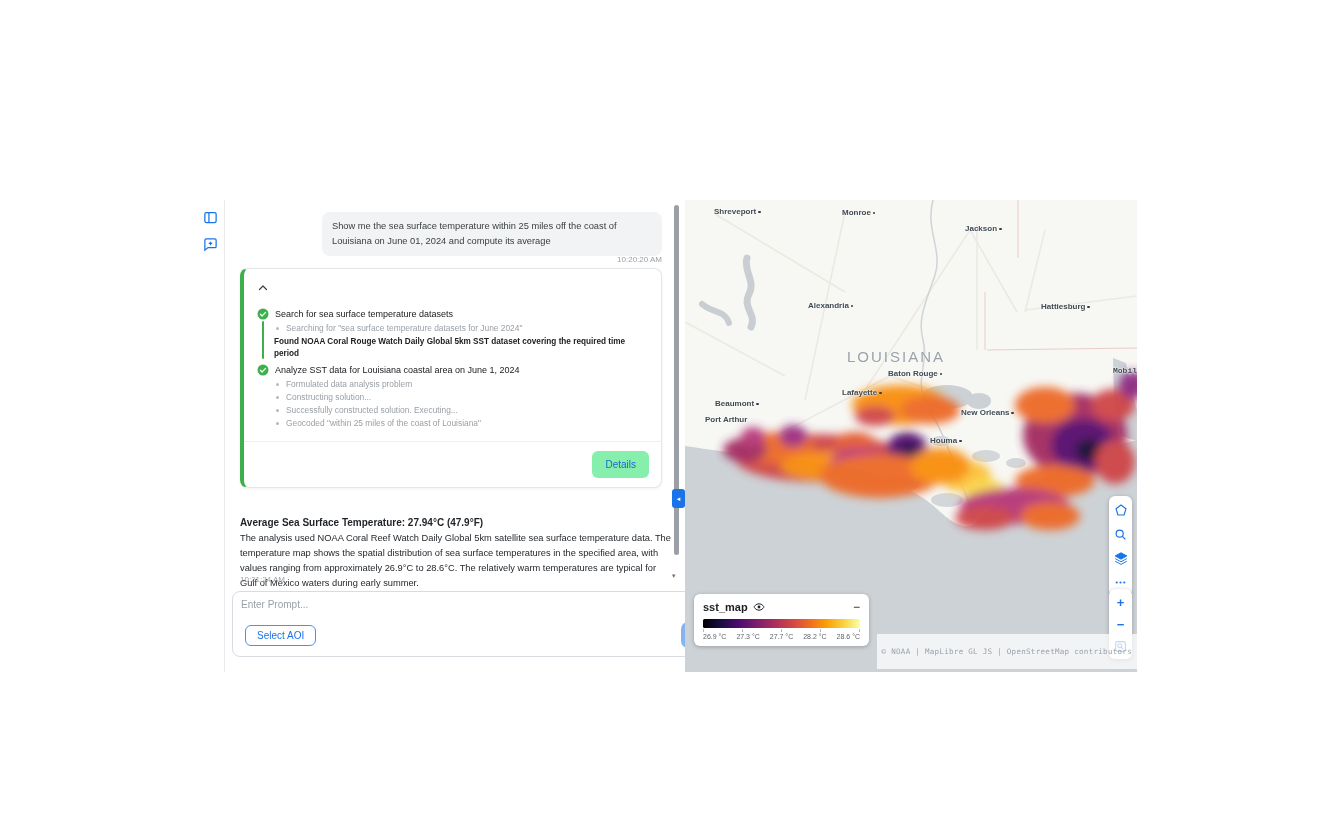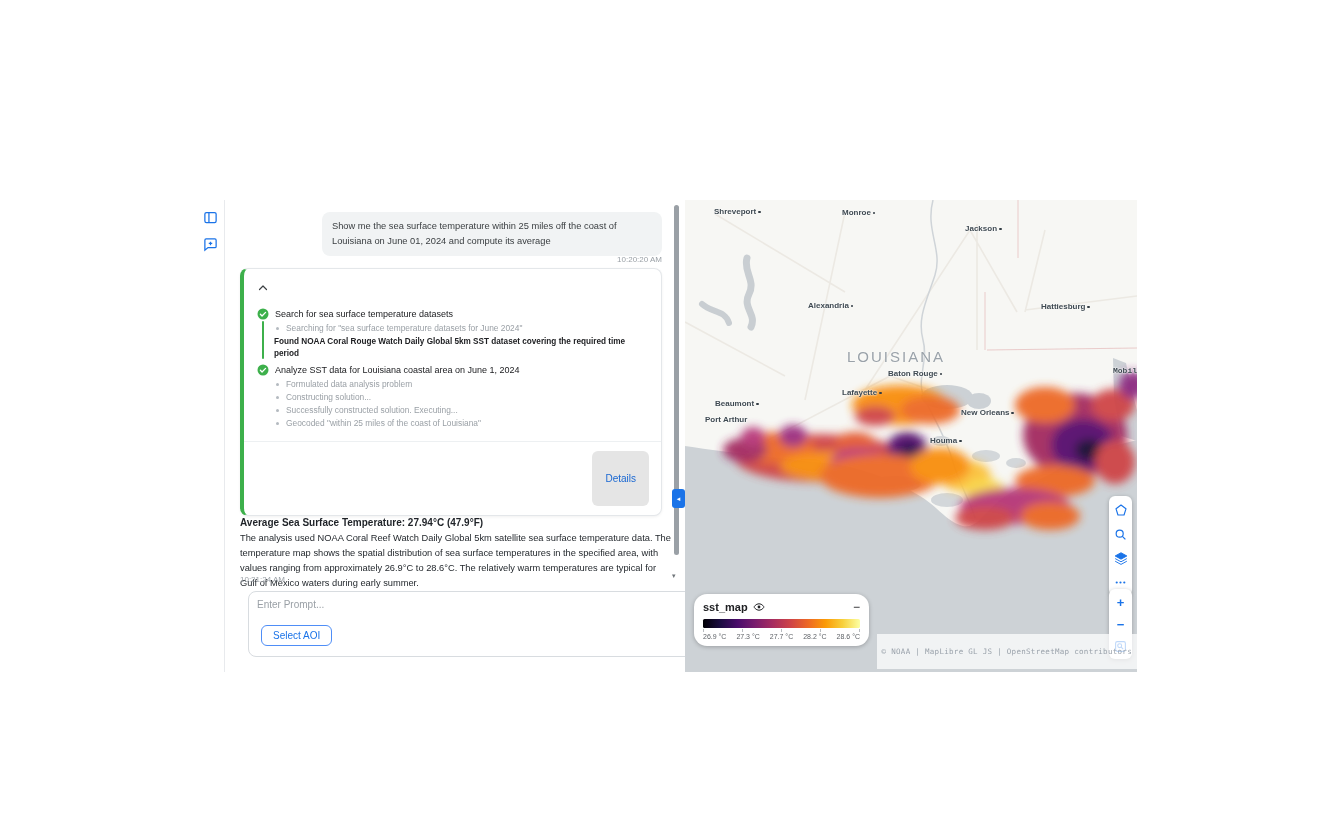--- a/index.html
+++ b/index.html
@@ -25,46 +25,46 @@
   .card-head{display:flex;align-items:center;justify-content:space-between;padding:13px 14px 9px 13px;}
   .card-title{font-size:12.3px;font-weight:bold;color:#1f2328;white-space:nowrap;}
   .steps{position:relative;padding:2px 14px 10px 13px;}
   .connector{position:absolute;left:18px;top:18px;height:38px;width:2px;background:#3db04b;border-radius:1px;}
   .step{display:flex;align-items:flex-start;margin:3px 0;gap:6px;}
   .step .ctext{font-size:9px;color:#202124;padding-top:1px;}
   .step.bullet{margin-left:19px;color:#9aa0a6;font-size:8.4px;gap:7px;}
   .bdot{width:3px;height:3px;border-radius:50%;background:#b4bac0;margin-top:4px;flex:none;}
   .step.boldline{margin-left:17px;font-size:8.2px;font-weight:bold;color:#202124;line-height:1.5;}
   .card-foot{border-top:1px solid #edf0f2;padding:9px 12px;display:flex;justify-content:flex-end;}
-  .details-btn{background:#e5e5e5;color:#1967d2;border:none;border-radius:6px;font-size:10px;padding:22px 13px;cursor:pointer;font-family:inherit;}
+  .details-btn{background:#86efac;color:#1967d2;border:none;border-radius:6px;font-size:10px;padding:8px 13px;cursor:pointer;font-family:inherit;}
 
   .result-heading{position:absolute;left:15px;top:317px;font-size:10px;font-weight:bold;color:#1f2328;}
   .result-para{position:absolute;left:15px;top:331px;width:432px;font-size:9.3px;line-height:1.62;color:#24292e;}
   .result-time{position:absolute;left:15px;top:375px;font-size:8px;color:#9aa0a6;}
 
-  .prompt-box{position:absolute;left:7px;top:391px;width:484px;height:66px;box-sizing:border-box;border:1px solid #d8dce0;border-radius:8px;background:#fff;margin-left:16px;}
+  .prompt-box{position:absolute;left:7px;top:391px;width:484px;height:66px;box-sizing:border-box;border:1px solid #d8dce0;border-radius:8px;background:#fff;}
   .prompt-input{position:absolute;left:6px;top:5px;width:350px;height:30px;border:none;outline:none;resize:none;font-family:inherit;font-size:10px;color:#202124;background:transparent;}
   .prompt-input::placeholder{color:#9aa0a6;}
   .aoi-btn{position:absolute;left:12px;bottom:10px;background:#fff;border:1.3px solid #4f8ef7;color:#1a73e8;border-radius:6px;font-size:10px;padding:4px 11px;cursor:pointer;font-family:inherit;}
   .send-btn{position:absolute;right:8px;bottom:8px;width:26px;height:26px;border:none;border-radius:7px;background:#85b5ef;color:#fff;font-size:12px;line-height:26px;text-align:center;cursor:pointer;padding:0;}
 
   .scrolltrack{position:absolute;left:449px;top:2px;width:6px;height:380px;}
   .scrollthumb{position:absolute;left:0;top:3px;width:5px;height:350px;background:#9aa0a6;border-radius:3px;}
   .scrolldown{position:absolute;left:447px;top:372px;font-size:7px;color:#70757a;}
 
   .collapse-handle{position:absolute;left:476px;top:289px;width:13px;height:19px;background:#1a73e8;border-radius:3px;color:#fff;font-size:7px;display:flex;align-items:center;justify-content:center;cursor:pointer;z-index:30;}
 
   
   .map{position:absolute;left:489px;top:0;width:452px;height:472px;background:#f7f7f4;overflow:hidden;}
   .map svg.layer{position:absolute;left:0;top:0;}
   .citylabel{position:absolute;font-size:8px;font-weight:600;color:#3f4a52;text-shadow:0 0 2px #fff,0 0 2px #fff;white-space:nowrap;z-index:5;}
   .citylabel .dot{display:inline-block;width:2.5px;height:2.5px;background:#333d44;border-radius:1px;margin-left:2px;vertical-align:middle;}
   .statelabel{position:absolute;left:162px;top:135px;font-size:15px;color:#9aa2a9;letter-spacing:2px;z-index:5;text-shadow:0 0 2px #fff;margin-top:13px;}
 
-  .legend{position:absolute;left:9px;top:394px;width:175px;box-sizing:border-box;background:#fff;border-radius:13px;box-shadow:0 1px 4px rgba(0,0,0,.25);padding:7px 9px 6px 9px;z-index:10;}
+  .legend{position:absolute;left:9px;top:394px;width:175px;box-sizing:border-box;background:#fff;border-radius:6px;box-shadow:0 1px 4px rgba(0,0,0,.25);padding:7px 9px 6px 9px;z-index:10;}
   .legend-head{display:flex;align-items:center;}
   .legend-title{font-size:11px;font-weight:bold;color:#202124;margin-right:5px;}
   .legend-min{margin-left:auto;font-size:12px;color:#202124;cursor:pointer;line-height:10px;}
   .colorbar{margin-top:6px;height:9px;border-radius:1.5px;background:linear-gradient(90deg,#000004 0%,#1b0c41 11%,#4a0c6b 22%,#781c6d 33%,#a52c60 44%,#cf4446 56%,#ed6925 67%,#fb9b06 78%,#f7d03c 89%,#fcffa4 100%);}
   .tickrow{display:flex;justify-content:space-between;margin-top:1px;}
   .tickrow i{width:1px;height:3px;background:#b8bcc0;}
   .labelrow{display:flex;justify-content:space-between;margin-top:1px;}
   .labelrow span{font-size:7px;color:#5f6368;}
 
   .mapctrl{position:absolute;left:424px;width:23px;background:#fff;border-radius:6px;box-shadow:0 1px 4px rgba(0,0,0,.25);display:flex;flex-direction:column;align-items:center;z-index:10;}

